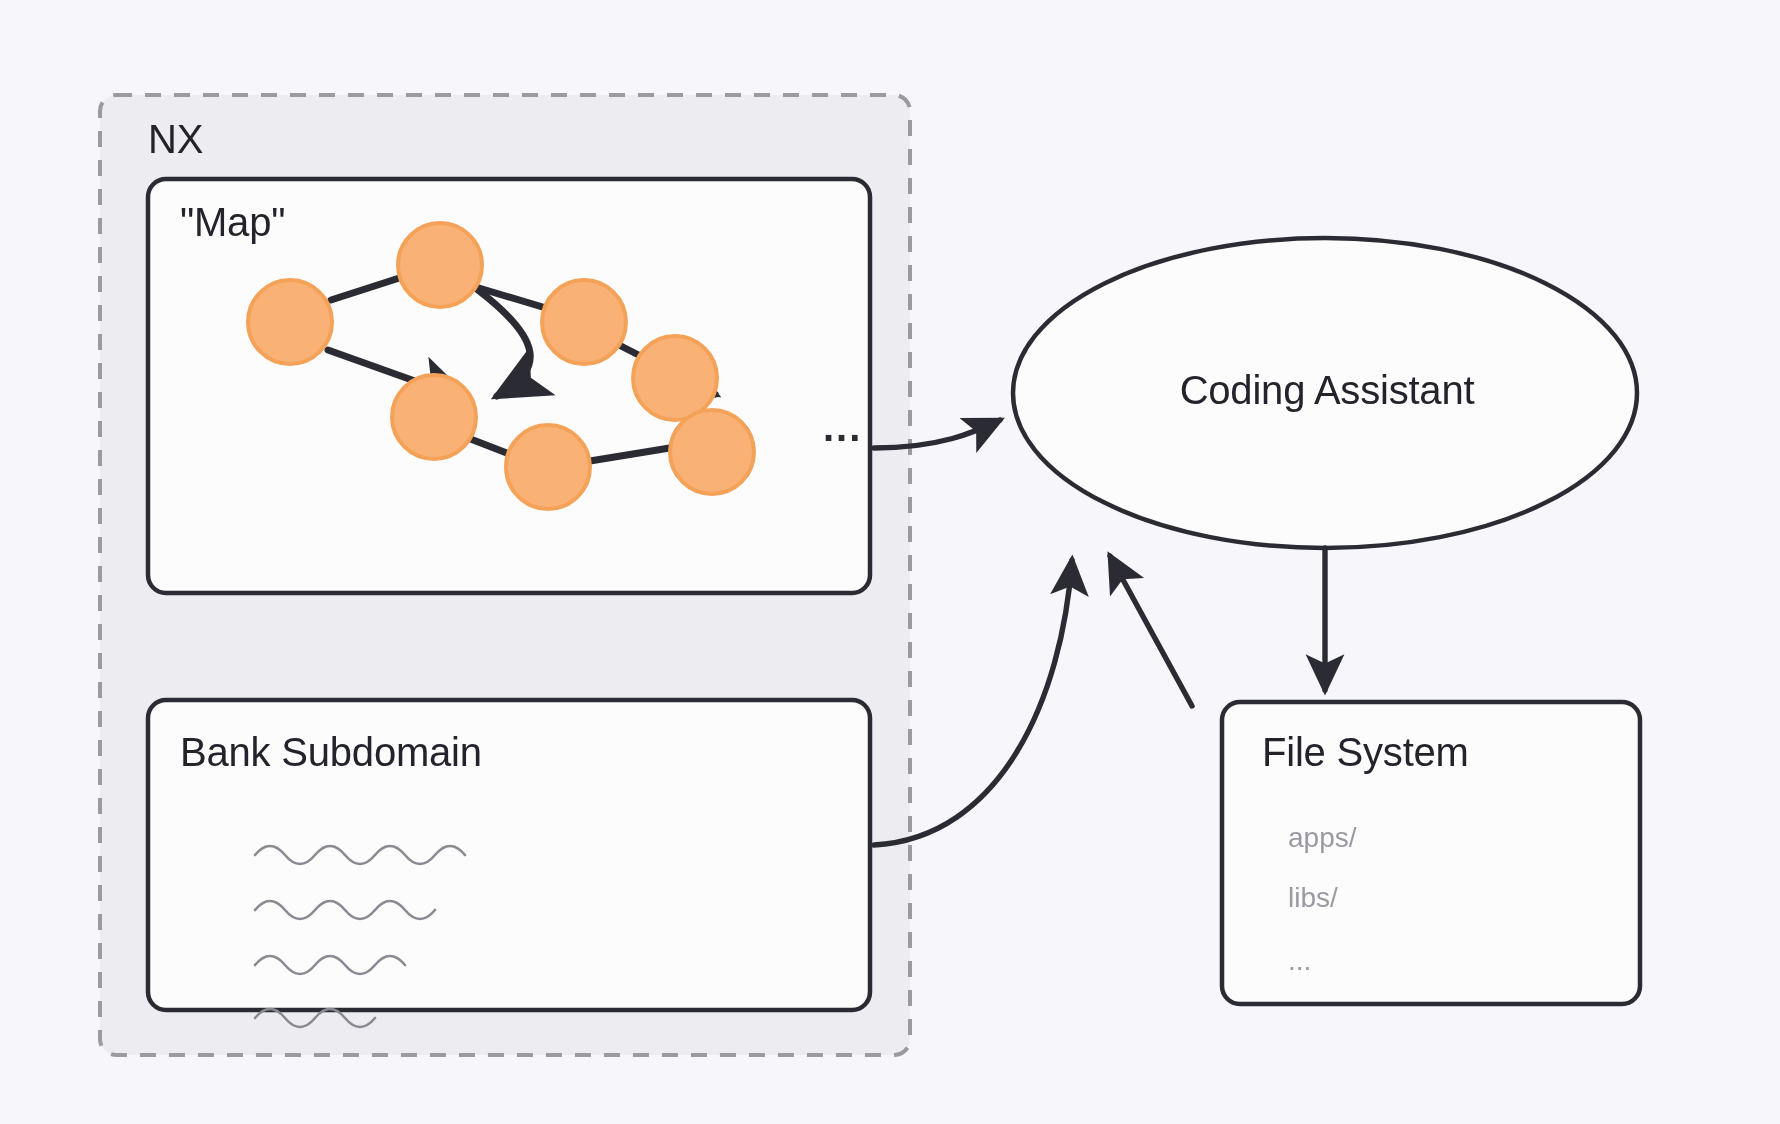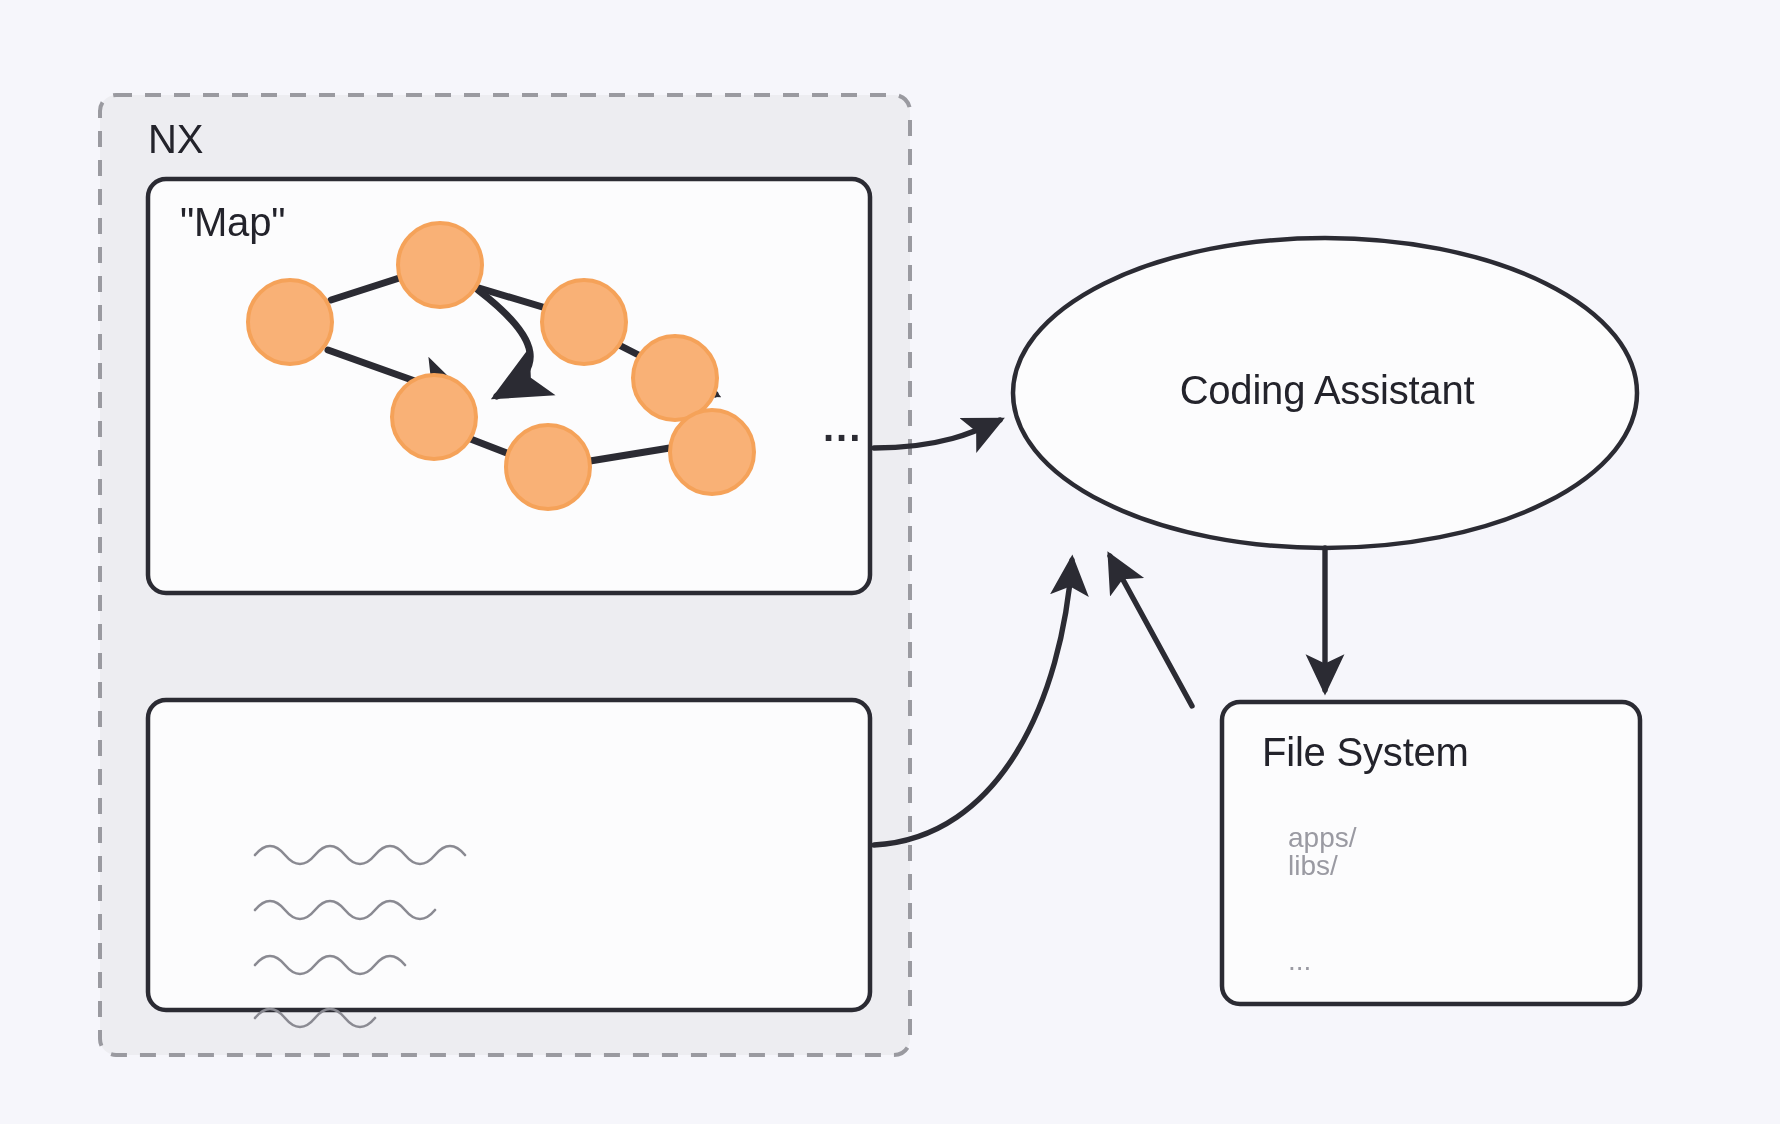--- a/index.html
+++ b/index.html
@@ -117,22 +117,23 @@
       <path d="M1325,548 L1325,690" marker-end="url(#arrowheadBig)"></path>
     </g>
   </svg>
 
   <div class="txt title-lg" style="left:148px; top:117px;">NX</div>
 
   <div class="txt title-lg" style="left:180px; top:200px;">"Map"</div>
 
   <div class="txt ellipsis-dots" style="left:823px; top:405px;">...</div>
 
+  <div class="txt title-lg" style="left:180px; top:730px;">Bank Subdomain</div>
 
   <div class="txt title-lg" style="left:1262px; top:730px; width:340px; text-align:left;">File System</div>
 
   <div class="txt title-lg" style="left:1157px; top:368px; width:340px; text-align:center;">Coding Assistant</div>
 
   <div class="txt muted" style="left:1288px; top:822px;">apps/</div>
-  <div class="txt muted" style="left:1288px; top:850px;">libs/</div>
+  <div class="txt muted" style="left:1288px; top:882px;">libs/</div>
   <div class="txt muted" style="left:1288px; top:945px;">...</div>
 
 </div>
 
 </body></html>

